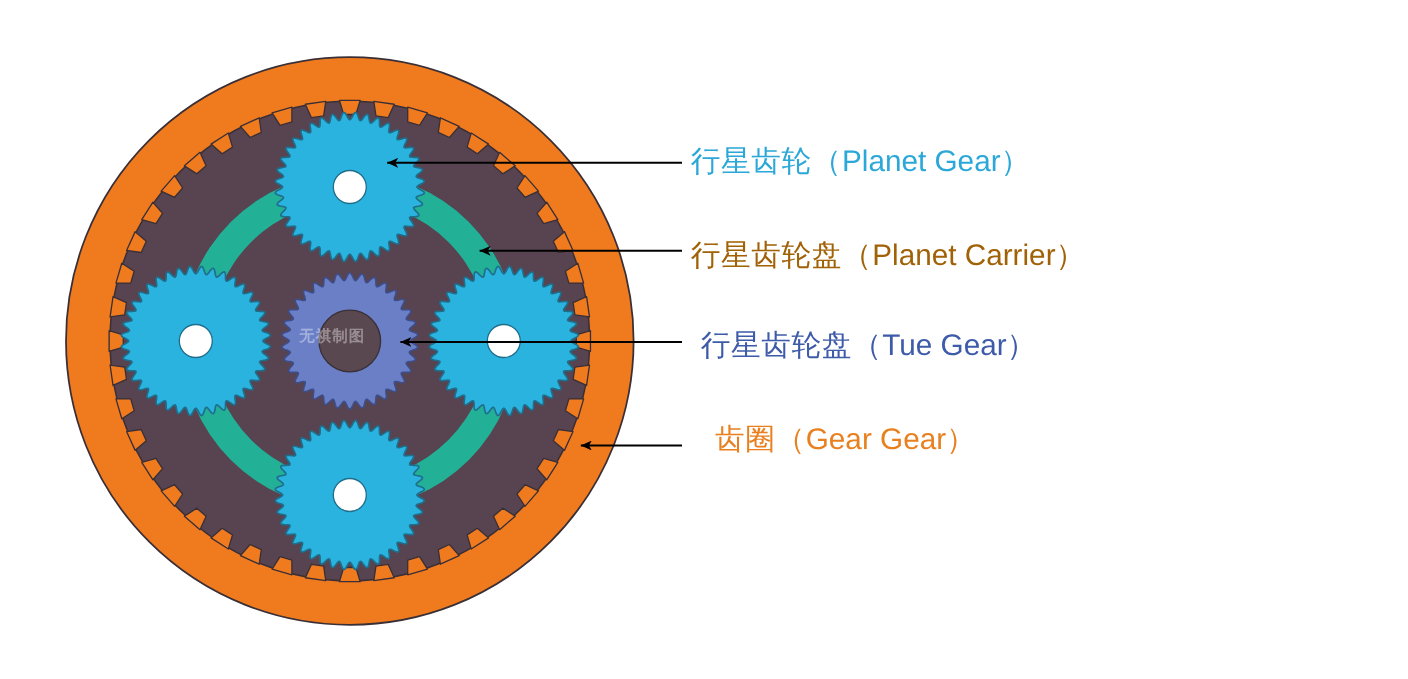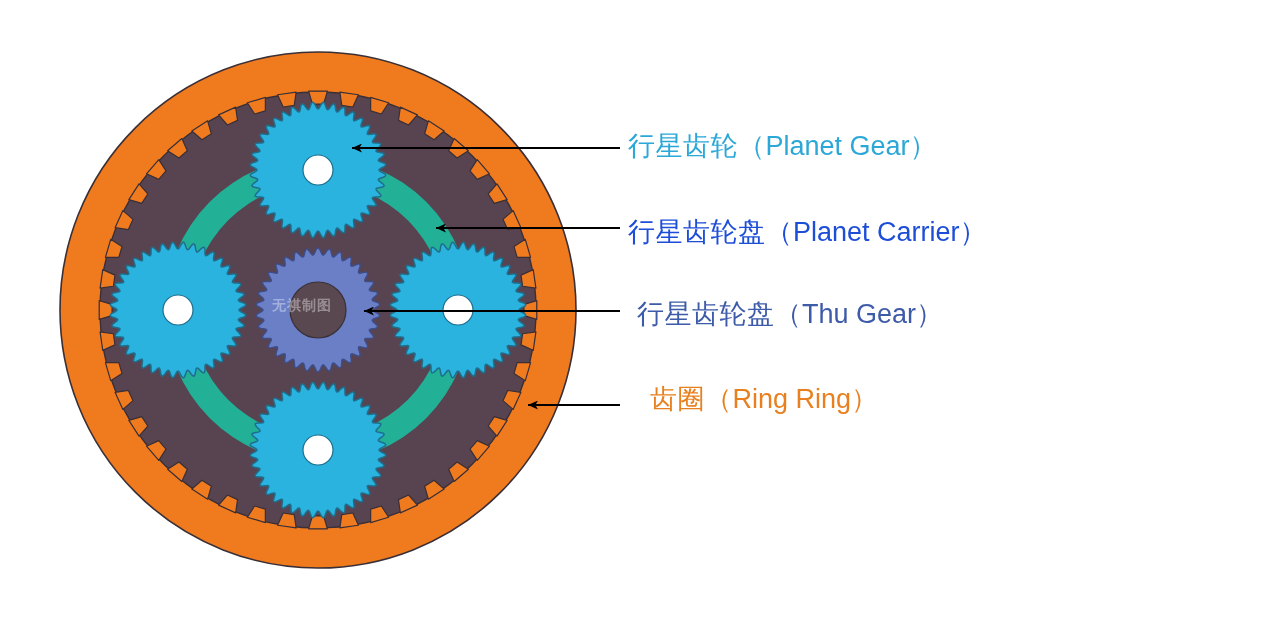--- a/index.html
+++ b/index.html
@@ -103,27 +103,27 @@
         <line x1="620" y1="228" x2="436" y2="228" stroke="#000000" stroke-width="1.8" marker-end="url(#arrowhead)"></line>
         <line x1="620" y1="311" x2="364" y2="311" stroke="#000000" stroke-width="1.8" marker-end="url(#arrowhead)"></line>
         <line x1="620" y1="405" x2="528" y2="405" stroke="#000000" stroke-width="1.8" marker-end="url(#arrowhead)"></line>
       </g>
   </svg>
 
   <div class="label" id="label-planet-gear" style="color: rgb(43, 168, 216);">
     <span class="zh">行星齿轮</span><span>（</span><span class="en">Planet Gear</span><span>）</span>
   </div>
 
-  <div class="label" id="label-planet-carrier" style="color: #1d4ed8;">
+  <div class="label" id="label-planet-carrier" style="color: #a16207;">
     <span class="zh">行星齿轮盘</span><span>（</span><span class="en">Planet Carrier</span><span>）</span>
   </div>
 
   <div class="label" id="label-sun-gear" style="color: rgb(62, 91, 169);">
-    <span class="zh">行星齿轮盘</span><span>（</span><span class="en">Thu Gear</span><span>）</span>
+    <span class="zh">行星齿轮盘</span><span>（</span><span class="en">Tue Gear</span><span>）</span>
   </div>
 
   <div class="label" id="label-ring-gear" style="color: rgb(232, 128, 31);">
-    <span class="zh">齿圈</span><span>（</span><span class="en">Ring Ring</span><span>）</span>
+    <span class="zh">齿圈</span><span>（</span><span class="en">Gear Gear</span><span>）</span>
   </div>
 
   <div class="wm" id="watermark-center">无祺制图</div>
 
 </div>
 
 </body></html>

